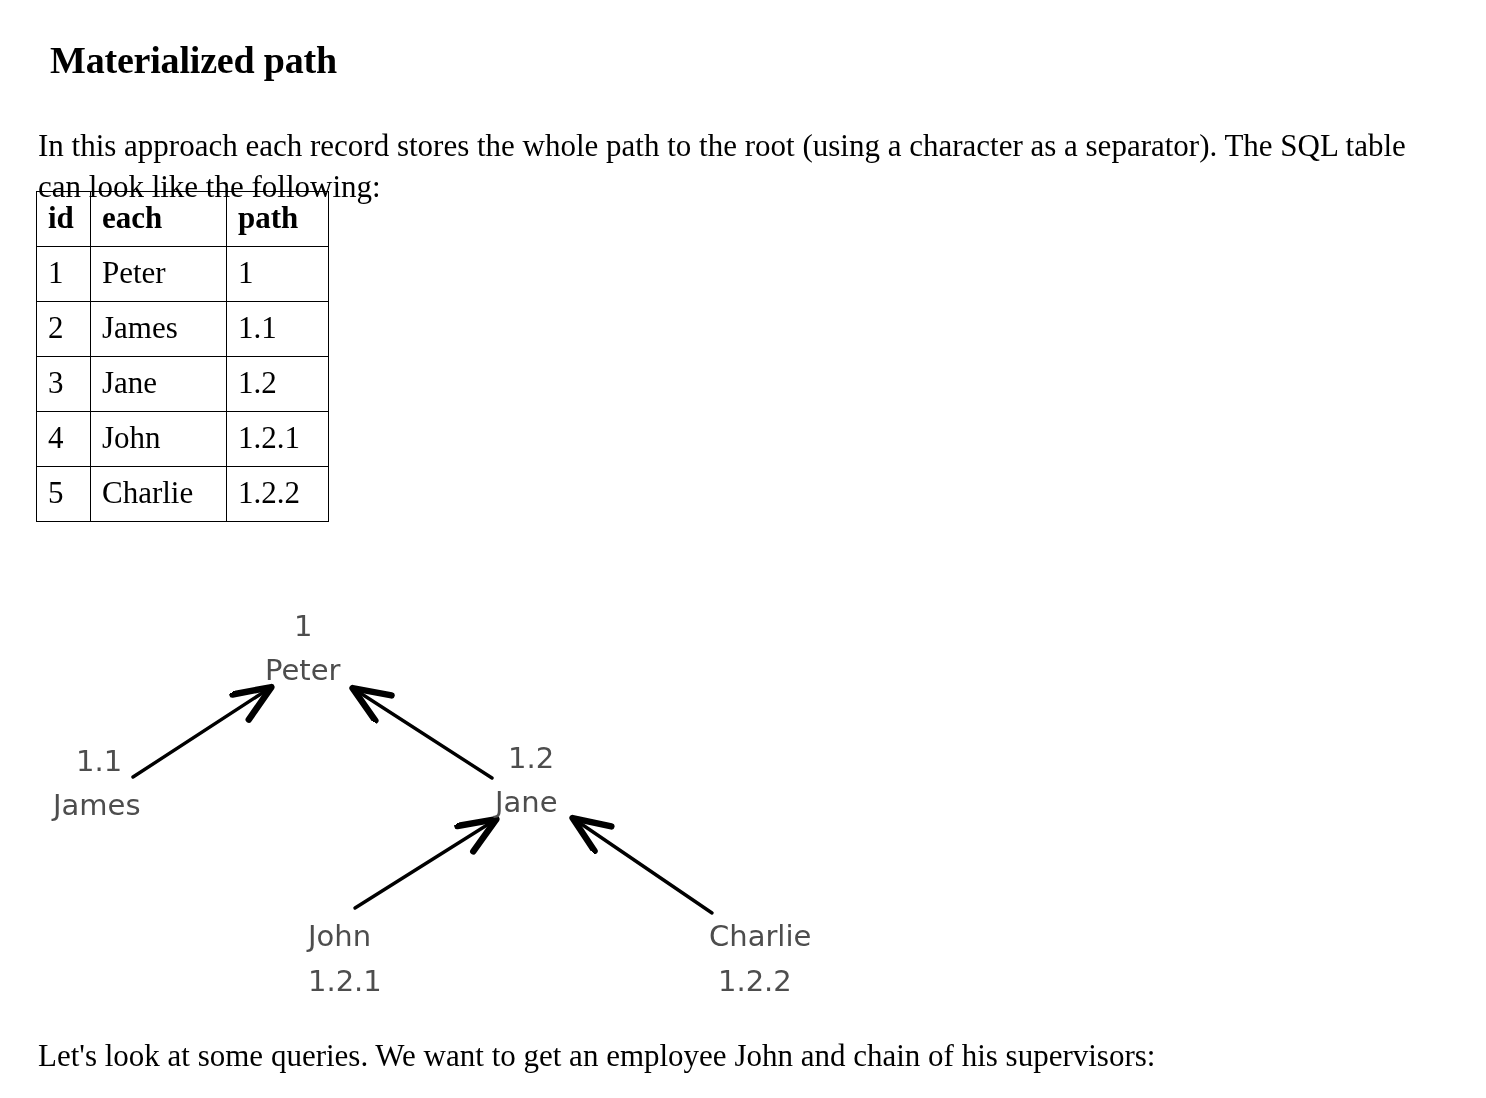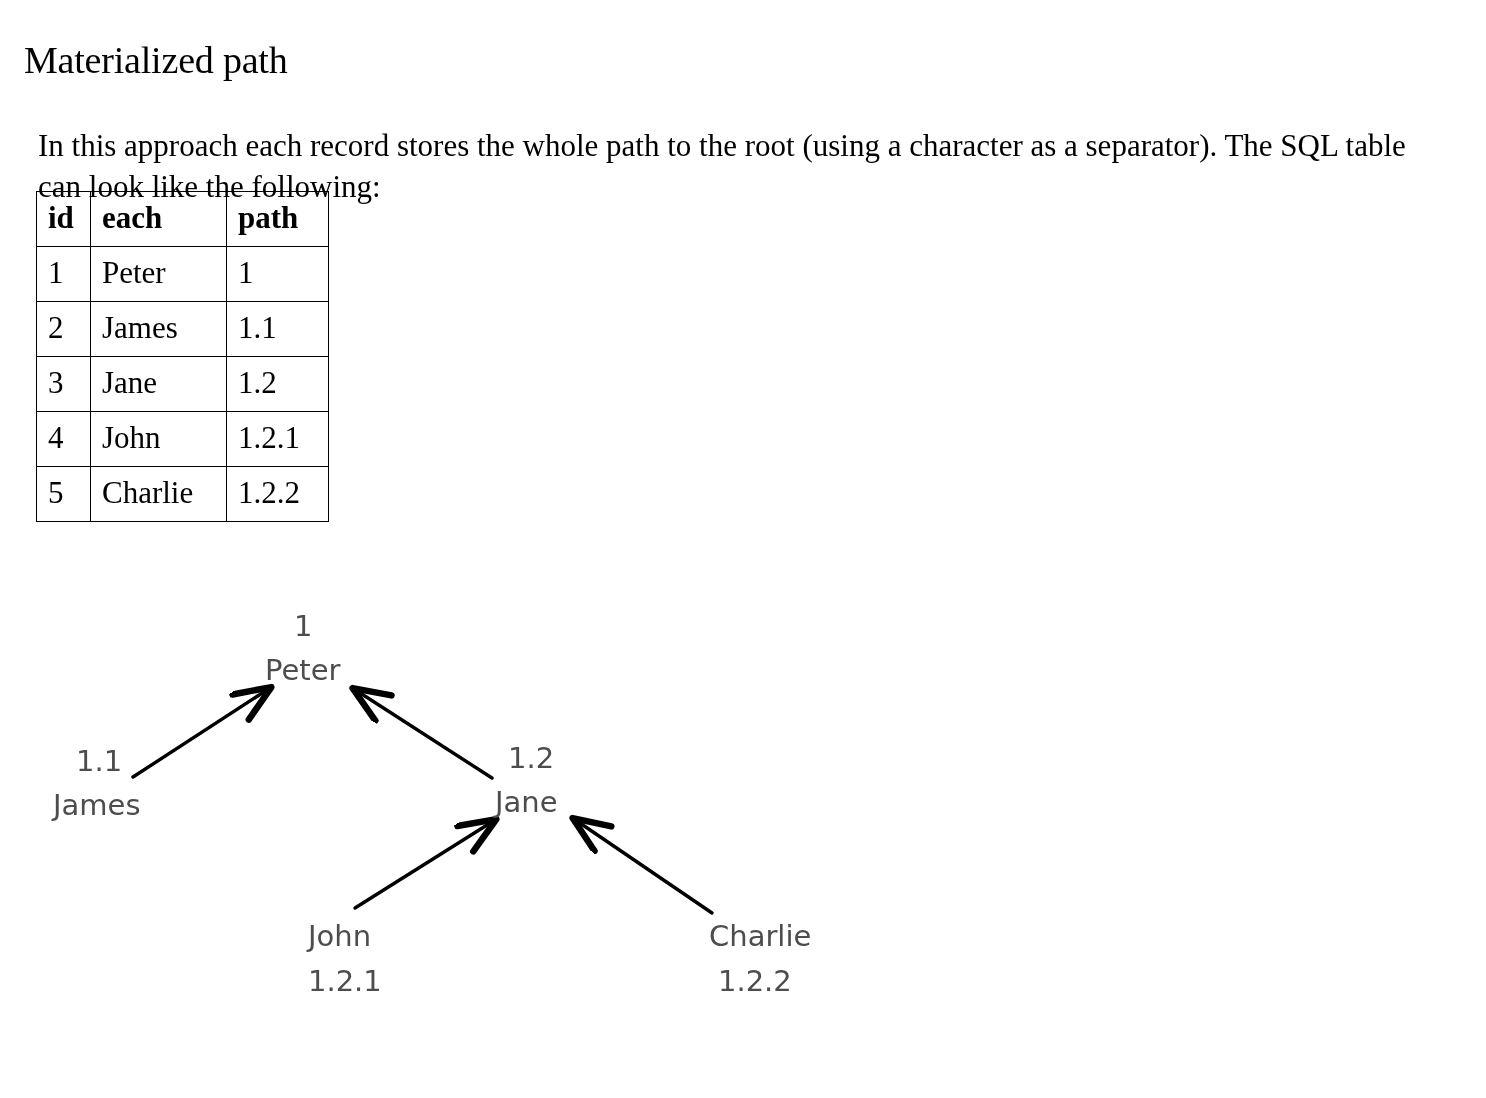--- a/index.html
+++ b/index.html
@@ -20,24 +20,24 @@
     position: absolute;
     left: 0;
     top: 0;
     width: 1486px;
     height: 1098px;
   }
 
   
   .doc-heading {
     position: absolute;
-    left: 24px;
+    left: 50px;
     top: 12px;
     font-size: 38px;
-    font-weight: normal;
+    font-weight: bold;
     letter-spacing: -0.2px;
     line-height: 46px;
     white-space: nowrap;
   }
 
   
   .doc-paragraph {
     position: absolute;
     left: 38px;
     top: 94px;
@@ -206,14 +206,15 @@
     <span class="tree-label lbl-jane-path">1.2</span>
     <span class="tree-label lbl-jane-name">Jane</span>
 
     <span class="tree-label lbl-john-name">John</span>
     <span class="tree-label lbl-john-path">1.2.1</span>
 
     <span class="tree-label lbl-charlie-name">Charlie</span>
     <span class="tree-label lbl-charlie-path">1.2.2</span>
   </div>
 
+  <p class="doc-closing">Let's look at some queries. We want to get an employee John and chain of his supervisors:</p>
 
 </div>
 
 </body></html>

